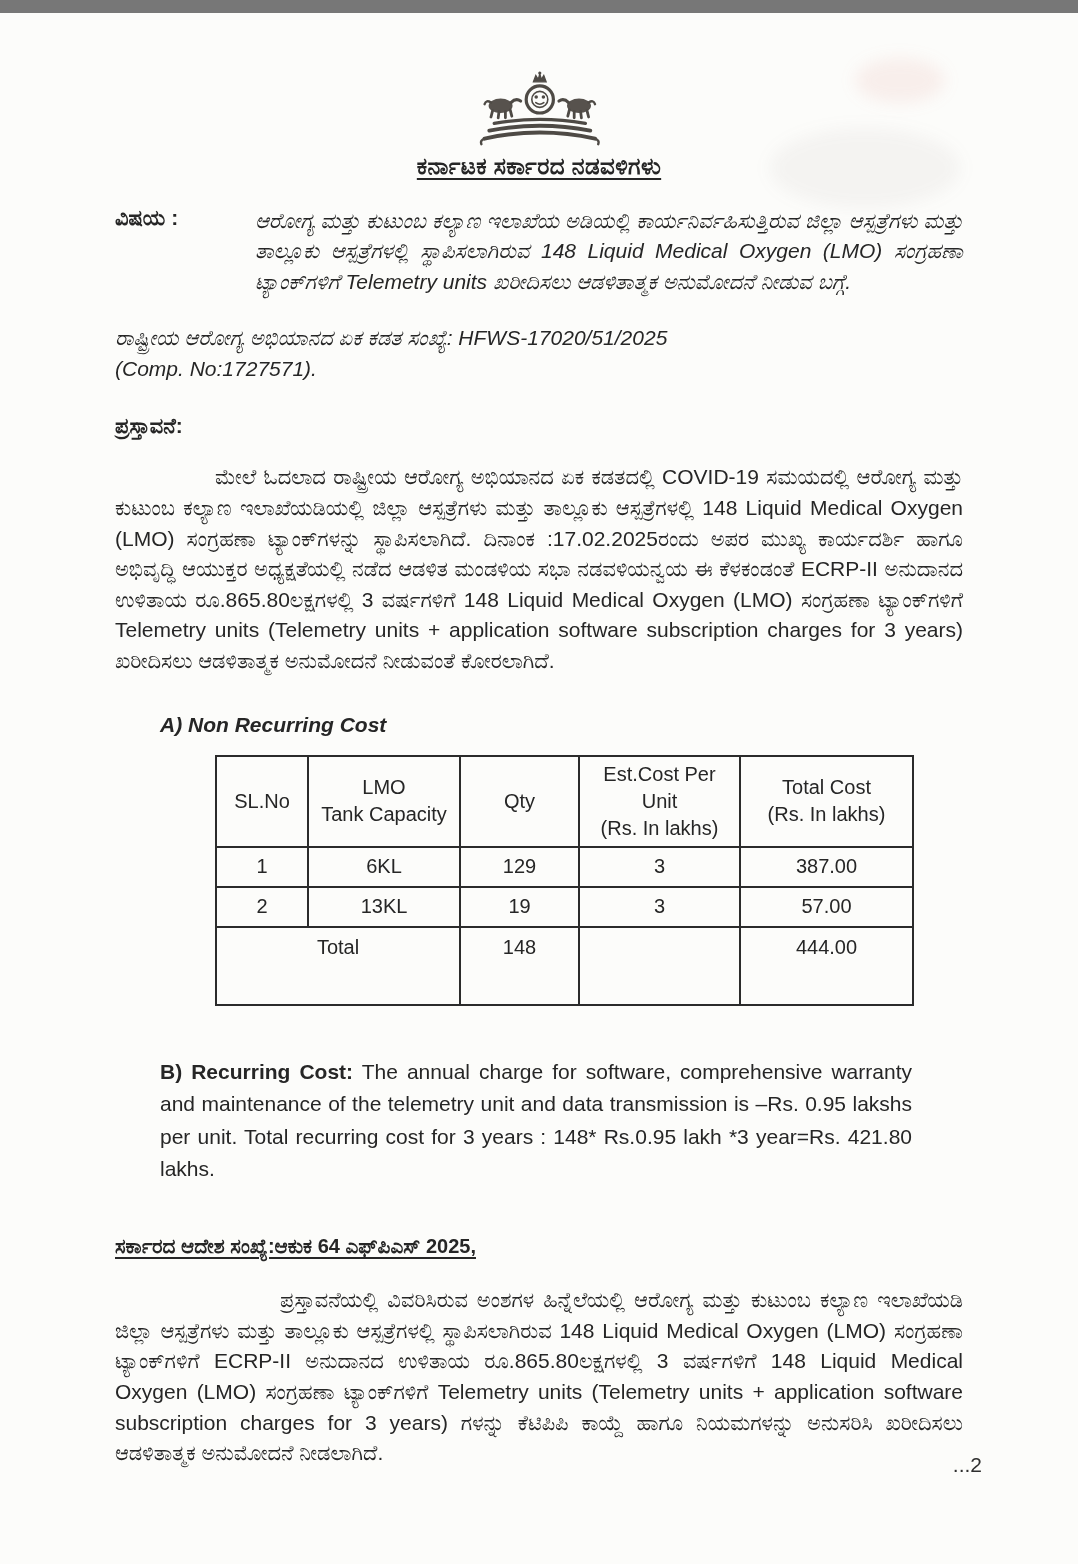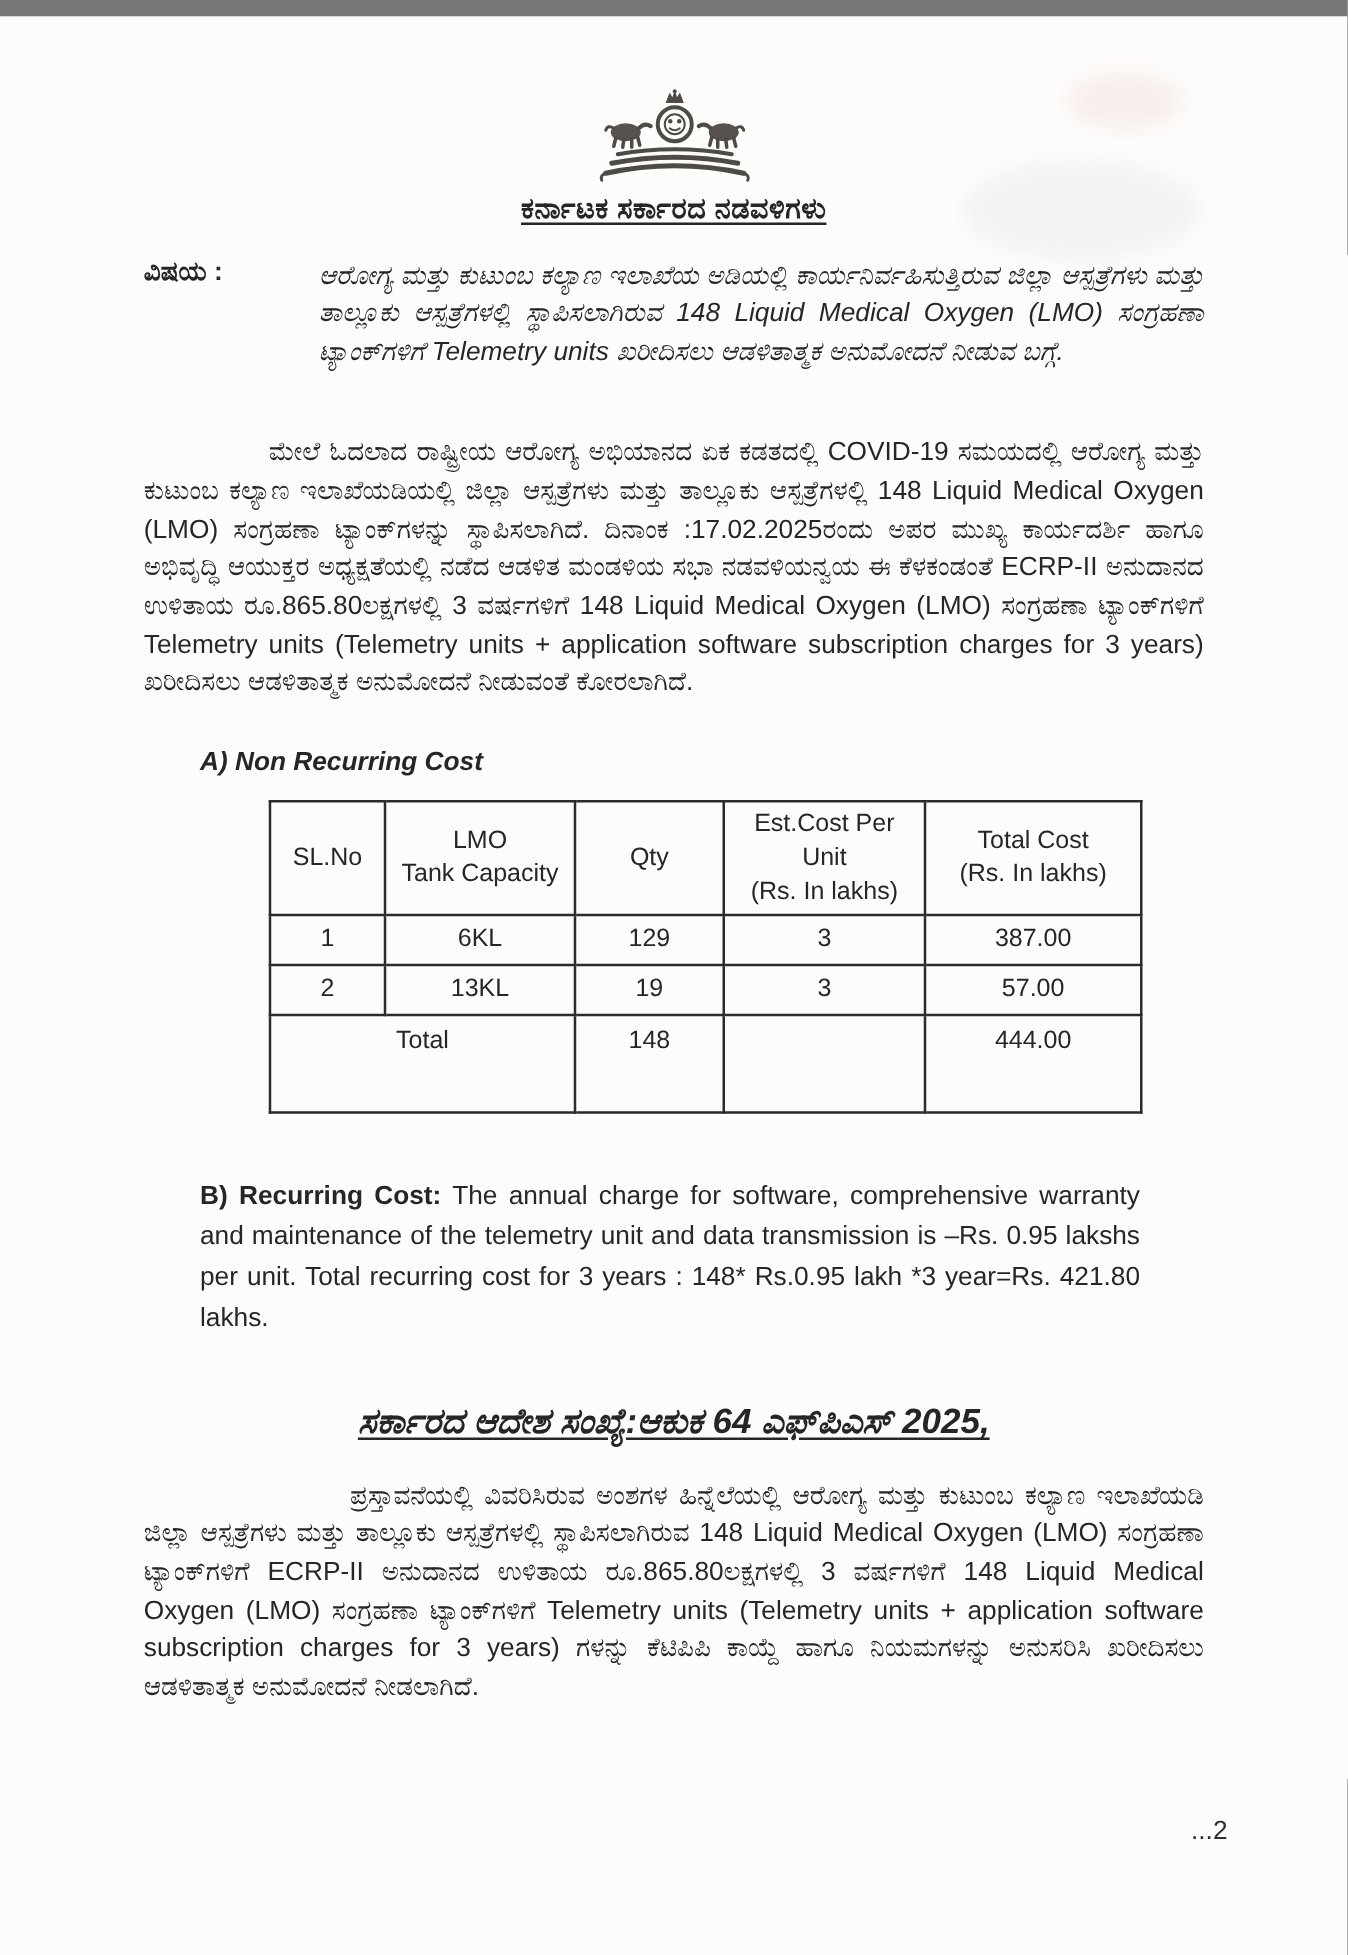--- a/index.html
+++ b/index.html
@@ -65,22 +65,21 @@
   .recurring-para{
     margin:50px 0 0 45px;
     width:752px;
     font-size:21px;line-height:1.55;
     text-align:justify;
   }
   .recurring-para b{font-weight:700;}
 
   .order-heading{
     margin-top:46px;
-    text-align:center;
-    font-weight:700;font-size:28px;line-height:1.45;font-style:italic;
+    font-weight:700;font-size:20px;line-height:1.45;
   }
   .order-heading .u{
     text-decoration:underline;
     text-underline-offset:4px;
   }
 
   .order-para{
     margin:24px 0 0 0;
     font-size:21px;line-height:1.46;
     text-align:justify;
@@ -129,22 +128,25 @@
     </svg>
     <h1 class="doc-title">ಕರ್ನಾಟಕ ಸರ್ಕಾರದ ನಡವಳಿಗಳು</h1>
   </header>
 
   <section class="row-block">
     <div class="row-label">ವಿಷಯ :</div>
     <div class="row-text">ಆರೋಗ್ಯ ಮತ್ತು ಕುಟುಂಬ ಕಲ್ಯಾಣ ಇಲಾಖೆಯ ಅಡಿಯಲ್ಲಿ ಕಾರ್ಯನಿರ್ವಹಿಸುತ್ತಿರುವ ಜಿಲ್ಲಾ ಆಸ್ಪತ್ರೆಗಳು ಮತ್ತು ತಾಲ್ಲೂಕು ಆಸ್ಪತ್ರೆಗಳಲ್ಲಿ ಸ್ಥಾಪಿಸಲಾಗಿರುವ 148 Liquid Medical Oxygen (LMO) ಸಂಗ್ರಹಣಾ ಟ್ಯಾಂಕ್‌ಗಳಿಗೆ Telemetry units ಖರೀದಿಸಲು ಆಡಳಿತಾತ್ಮಕ ಅನುಮೋದನೆ ನೀಡುವ ಬಗ್ಗೆ.</div>
   </section>
 
   <section class="row-block">
+    <div class="row-text preline">ರಾಷ್ಟ್ರೀಯ ಆರೋಗ್ಯ ಅಭಿಯಾನದ ಏಕ ಕಡತ ಸಂಖ್ಯೆ: HFWS-17020/51/2025
+(Comp. No:1727571).</div>
   </section>
 
+  <h2 class="section-heading">ಪ್ರಸ್ತಾವನೆ:</h2>
 
   <p class="body-para">ಮೇಲೆ ಓದಲಾದ ರಾಷ್ಟ್ರೀಯ ಆರೋಗ್ಯ ಅಭಿಯಾನದ ಏಕ ಕಡತದಲ್ಲಿ COVID-19 ಸಮಯದಲ್ಲಿ ಆರೋಗ್ಯ ಮತ್ತು ಕುಟುಂಬ ಕಲ್ಯಾಣ ಇಲಾಖೆಯಡಿಯಲ್ಲಿ ಜಿಲ್ಲಾ ಆಸ್ಪತ್ರೆಗಳು ಮತ್ತು ತಾಲ್ಲೂಕು ಆಸ್ಪತ್ರೆಗಳಲ್ಲಿ 148 Liquid Medical Oxygen (LMO) ಸಂಗ್ರಹಣಾ ಟ್ಯಾಂಕ್‌ಗಳನ್ನು ಸ್ಥಾಪಿಸಲಾಗಿದೆ. ದಿನಾಂಕ :17.02.2025ರಂದು ಅಪರ ಮುಖ್ಯ ಕಾರ್ಯದರ್ಶಿ ಹಾಗೂ ಅಭಿವೃದ್ಧಿ ಆಯುಕ್ತರ ಅಧ್ಯಕ್ಷತೆಯಲ್ಲಿ ನಡೆದ ಆಡಳಿತ ಮಂಡಳಿಯ ಸಭಾ ನಡವಳಿಯನ್ವಯ ಈ ಕೆಳಕಂಡಂತೆ ECRP-II ಅನುದಾನದ ಉಳಿತಾಯ ರೂ.865.80ಲಕ್ಷಗಳಲ್ಲಿ 3 ವರ್ಷಗಳಿಗೆ 148 Liquid Medical Oxygen (LMO) ಸಂಗ್ರಹಣಾ ಟ್ಯಾಂಕ್‌ಗಳಿಗೆ Telemetry units (Telemetry units + application software subscription charges for 3 years) ಖರೀದಿಸಲು ಆಡಳಿತಾತ್ಮಕ ಅನುಮೋದನೆ ನೀಡುವಂತೆ ಕೋರಲಾಗಿದೆ.</p>
 
   <h3 class="sub-heading-a">A) Non Recurring Cost</h3>
 
   <table class="cost">
     <colgroup>
       <col style="width:92px">
         <col style="width:152px">
         <col style="width:119px">

